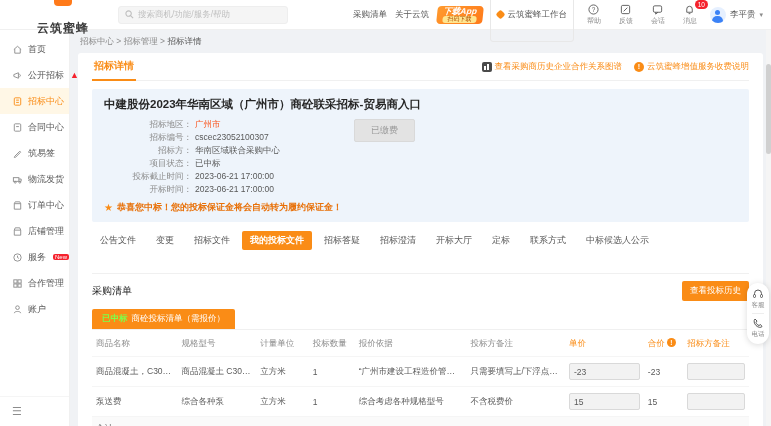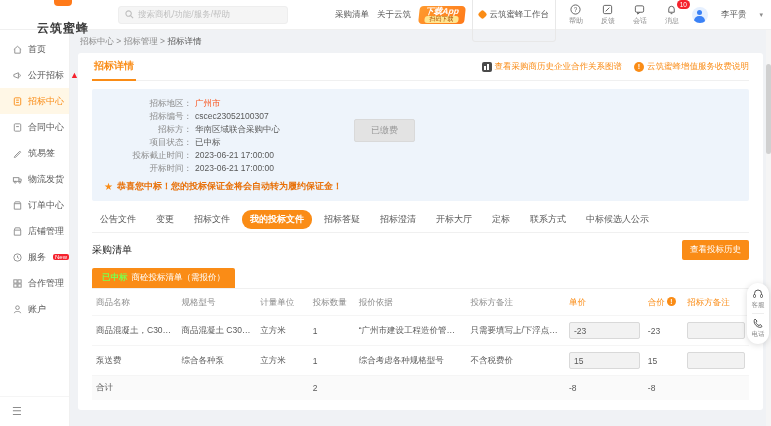--- a/index.html
+++ b/index.html
@@ -20,21 +20,21 @@
   .topbar-right { margin-left:auto; display:flex; align-items:center; gap:8px; }
   .top-link { font-size:8.5px; color:#595959; white-space:nowrap; cursor:pointer; }
   .dl-badge { background:linear-gradient(135deg,#ff9a2e,#ff7a1a); color:#fff; border-radius:4px; padding:1px 6px; text-align:center; transform:skewX(-6deg); line-height:1.1; cursor:pointer; }
   .dl-badge .t1 { font-size:8.5px; font-weight:bold; font-style:italic; display:block; }
   .dl-badge .t2 { font-size:6px; display:block; background:#ffe58f; color:#ad4e00; border-radius:3px; padding:0 2px; }
   .ws-chip { display:flex; align-items:center; gap:3px; border:1px solid #e8e8e8; border-radius:3px; padding:20px 6px; font-size:8.5px; color:#595959; white-space:nowrap; cursor:pointer;text-align:center; }
   .ws-dot { width:7px; height:7px; background:#fa8c16; border-radius:2px; transform:rotate(45deg); }
   .top-icon { display:flex; flex-direction:column; align-items:center; width:24px; cursor:pointer; position:relative; color:#595959; }
   .top-icon .lbl { font-size:7px; color:#8c8c8c; margin-top:1px; white-space:nowrap; }
   .badge-red { position:absolute; top:-4px; right:-6px; background:#f5222d; color:#fff; font-size:6.5px; border-radius:6px; padding:0 3px; line-height:9px; }
-  .user { display:flex; align-items:center; gap:13px; cursor:pointer; }
+  .user { display:flex; align-items:center; gap:4px; cursor:pointer; }
   .avatar { width:16px; height:16px; border-radius:50%; background:#e6f0ff; position:relative; overflow:hidden; }
   .avatar:before { content:""; position:absolute; top:3px; left:5.5px; width:5px; height:5px; background:#3b82f6; border-radius:50%; }
   .avatar:after { content:""; position:absolute; top:9px; left:2.5px; width:11px; height:7px; background:#3b82f6; border-radius:5px 5px 0 0; }
   .user .nm { font-size:8.5px; color:#595959; white-space:nowrap; }
   .caret { font-size:7px; color:#8c8c8c; }
 
   
   .sidebar { position:absolute; top:30px; left:0; bottom:0; width:70px; background:#fff; border-right:1px solid #f0f0f0; z-index:20; display:flex; flex-direction:column; padding-top:6px; }
   .side-item { display:flex; align-items:center; gap:5px; padding:6.5px 0 6.5px 12px; color:#595959; cursor:pointer; position:relative; }
   .side-item .s-lbl { font-size:9px; white-space:nowrap; }
@@ -63,23 +63,23 @@
   .info-panel { background:#eef4fb; margin-top:8px; padding:8px 12px 8px 12px; position:relative; border-radius:2px; }
   .proj-title { font-size:11.5px; font-weight:bold; color:#262626; margin-bottom:6px; }
   .field-row { display:flex; line-height:13px; }
   .field-row .f-lbl { width:88px; text-align:right; color:#8c8c8c; font-size:8.5px; flex:none; }
   .field-row .f-val { color:#595959; font-size:8.5px; margin-left:3px; }
   .field-row .f-val.hl { color:#fa541c; }
   .paid-btn { position:absolute; left:262px; top:30px; background:#e3e3e3; color:#9b9b9b; border:1px solid #d9d9d9; border-radius:2px; font-size:9px; padding:4px 16px; cursor:not-allowed; }
   .notice { margin-top:5px; font-size:9px; color:#e8710a; font-weight:bold; display:flex; align-items:center; gap:4px; }
   .notice .star { color:#fa8c16; font-size:10px; }
 
-  .tabs-row { display:flex; align-items:center; gap:4px; margin-top:9px; border-bottom:1px solid #f0f0f0; padding-bottom:3px; }
+  .tabs-row { display:flex; align-items:center; gap:4px; margin-top:9px; border-bottom:1px solid #f0f0f0; padding-bottom:23px; }
   .tab { font-size:9px; color:#595959; padding:3px 8px; cursor:pointer; white-space:nowrap; }
-  .tab.active { background:#fa8c16; color:#fff; border-radius:9px; font-weight:bold; }
+  .tab.active { background:#fa8c16; color:#fff; border-radius:2px; font-weight:bold; }
 
   .section-row { display:flex; align-items:center; margin-top:7px; }
   .section-title { font-size:10px; color:#262626; }
   .hist-btn { margin-left:auto; background:#fa8c16; color:#fff; border:none; border-radius:2px; font-size:8.5px; padding:4px 8px; cursor:pointer; }
   .pill-row { margin-top:8px; border-bottom:1px solid #f0f0f0; }
   .pill { display:inline-flex; gap:4px; align-items:center; background:#fa8c16; color:#fff; font-size:8.5px; padding:4px 10px; border-radius:2px 2px 0 0; cursor:pointer; }
   .pill .st { color:#7dff4a; font-weight:bold; }
 
   table { border-collapse:collapse; width:100%; table-layout:fixed; }
   .ptable { margin-top:2px; }
@@ -267,20 +267,21 @@
             <span>查看采购商历史企业合作关系图谱</span>
           </span>
           <span class="card-link">
             <span class="icon-info">!</span>
             <span>云筑蜜蜂增值服务收费说明</span>
           </span>
         </div>
       </div>
 
       <div class="info-panel">
+        <div class="proj-title">中建股份2023年华南区域（广州市）商砼联采招标-贸易商入口</div>
         <div class="field-row">
           <span class="f-lbl">招标地区：</span>
           <span class="f-val hl">广州市</span>
         </div>
         <div class="field-row">
           <span class="f-lbl">招标编号：</span>
           <span class="f-val">cscec23052100307</span>
         </div>
         <div class="field-row">
           <span class="f-lbl">招标方：</span>

